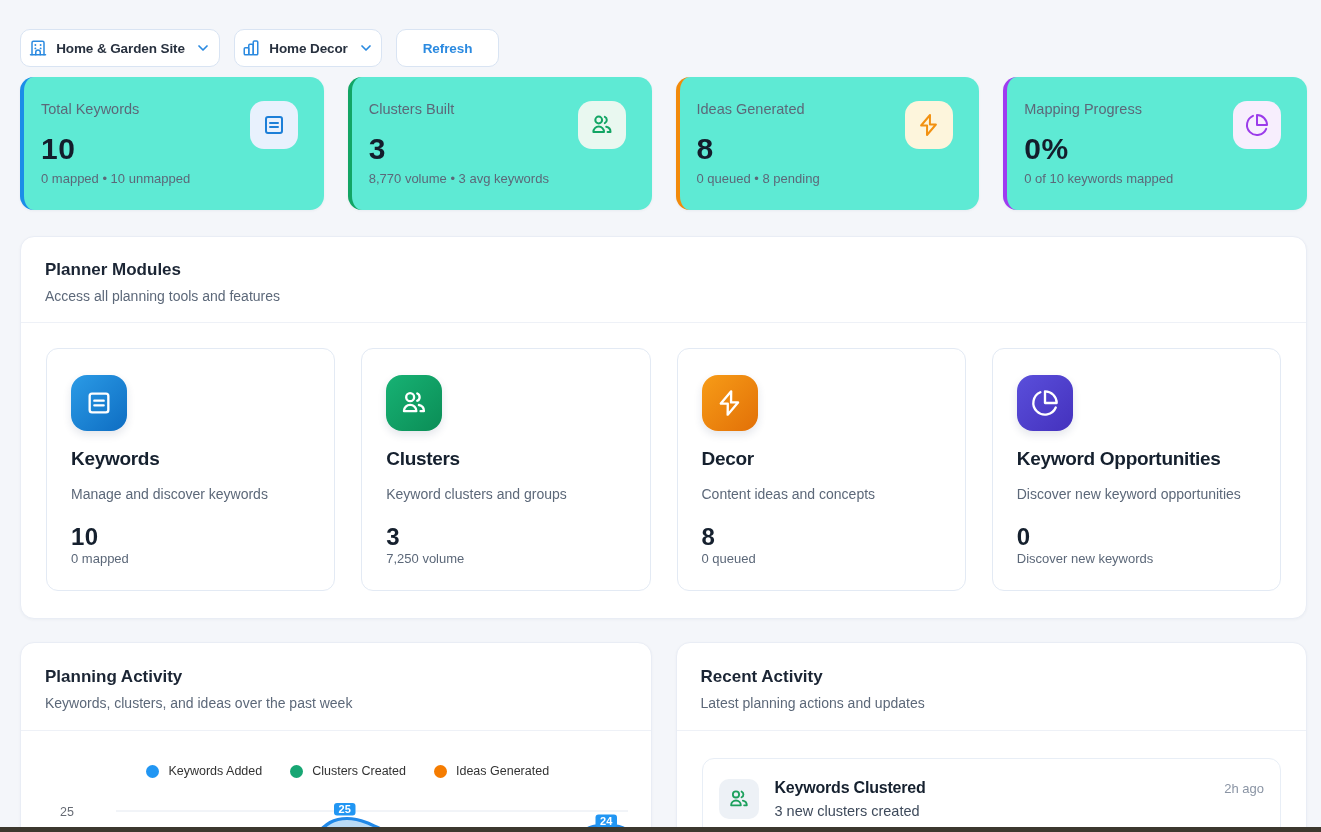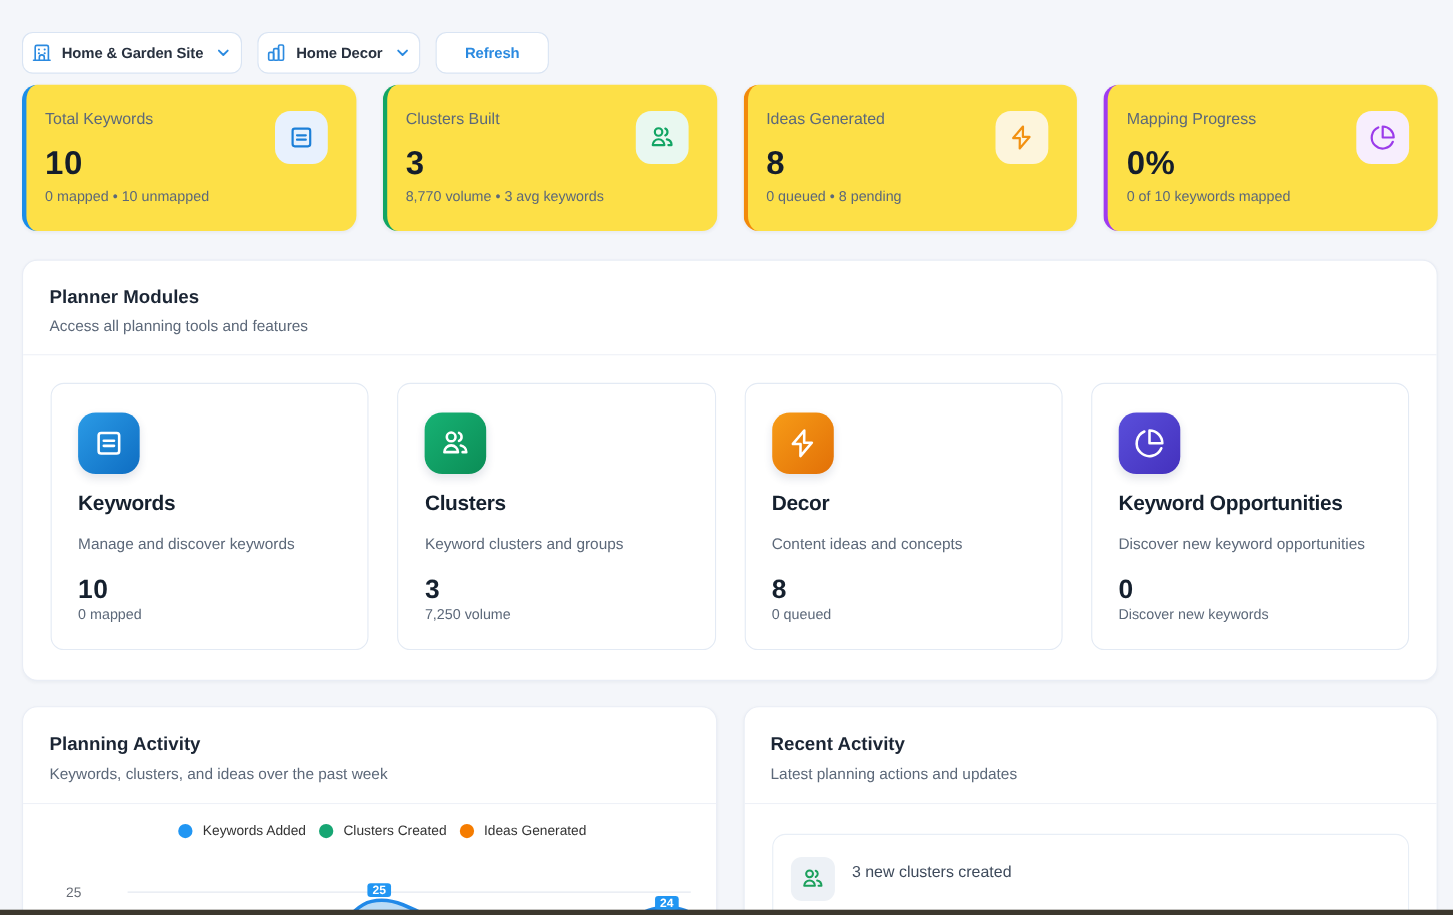--- a/index.html
+++ b/index.html
@@ -18,21 +18,21 @@
 .btn { height:38px; background:#fff; border:1px solid #d9e4f3; border-radius:10px;
   display:flex; align-items:center; justify-content:center; font-size:13.5px; font-weight:700; color:#28313f; letter-spacing:-0.1px; }
 .btn svg { margin-right:9px; }
 .btn .chev { margin-left:10px; margin-right:0; }
 .btn.b1 { width:200px; }
 .btn.b2 { width:148px; }
 .btn.refresh { color:#2b8ae0; width:103px; }
 
 
 .stats { display:flex; gap:24px; margin-top:1px; }
-.stat { flex:1; background:#fde047; border-radius:14px; height:133px; padding:24px 24px 0 17px;
+.stat { flex:1; background:#5eead4; border-radius:14px; height:133px; padding:24px 24px 0 17px;
   border-left:4px solid #000; box-shadow:0 1px 3px rgba(20,40,80,0.05); position:relative; }
 .stat .t { font-size:14.5px; color:#5c6879; }
 .stat .n { font-size:30px; font-weight:700; color:#141d2c; margin-top:15px; letter-spacing:0.5px; }
 .stat .s { font-size:13px; color:#5c6879; margin-top:5px; }
 .stat .tile { position:absolute; top:24px; right:26px; width:48px; height:48px; border-radius:14px;
   display:flex; align-items:center; justify-content:center; }
 .stat.c1 { border-left-color:#1b8de8; } .stat.c1 .tile { background:#e8f1fd; }
 .stat.c2 { border-left-color:#12a564; } .stat.c2 .tile { background:#e9f8f0; }
 .stat.c3 { border-left-color:#f28a0a; } .stat.c3 .tile { background:#fdf5dc; }
 .stat.c4 { border-left-color:#9f3cf0; } .stat.c4 .tile { background:#f7eefd; }
@@ -56,21 +56,21 @@
 .mcard .ml { font-size:13px; color:#5c6879; margin-top:0px; }
 .g-blue   { background:linear-gradient(135deg,#2b9be6,#0e6dc2); }
 .g-green  { background:linear-gradient(135deg,#17b274,#0b8d56); }
 .g-orange { background:linear-gradient(135deg,#f79c17,#e27007); }
 .g-purple { background:linear-gradient(135deg,#5a4fdb,#4431bd); }
 
 
 .bottom { display:flex; gap:24px; margin-top:23px; }
 .bpanel { flex:1; height:260px; position:relative; }
 
-.legend { display:flex; justify-content:center; align-items:center; gap:12px; margin-top:17px;
+.legend { display:flex; justify-content:center; align-items:center; gap:28px; margin-top:33px;
   font-size:12.5px; color:#333;padding-left:24px; }
 .legend .li { display:flex; align-items:center; gap:9px; }
 .legend .dot13 { width:13px; height:13px; border-radius:50%; }
 .chartsvg { position:absolute; left:0; top:148px; }
 
 .item { margin:27px 25px 0; border:1px solid #e8eef6; border-radius:12px; padding:20px 16px; height:110px;
   display:flex; }
 .item .itile { width:40px; height:40px; border-radius:10px; background:#edf1f6;
   display:flex; align-items:center; justify-content:center; flex:none; }
 .item .ibody { margin-left:16px; flex:1; }
@@ -251,19 +251,23 @@
       <div class="item">
         <div class="itile">
             <svg width="22" height="22" viewBox="0 0 24 24" fill="none" stroke="#1ca05c" stroke-width="2" stroke-linecap="round" stroke-linejoin="round">
               <circle cx="8.7" cy="7" r="3.4"></circle>
               <path d="M3.4 18.9a5.3 5.3 0 0 1 10.6 0Z"></path>
               <path d="M14.8 3.9a3.4 3.4 0 0 1 0 6.2"></path>
               <path d="M16.2 13.7a5.3 5.3 0 0 1 4.3 5.2l-2.9 0"></path>
             </svg>
           </div>
         <div class="ibody">
+          <div class="irow">
+              <span class="it">Keywords Clustered</span>
+              <span class="itime">2h ago</span>
+            </div>
           <div class="is">3 new clusters created</div>
         </div>
       </div>
     </div>
   </div>
 </div>
 <div class="bottombar"></div>
 
 </body></html>

